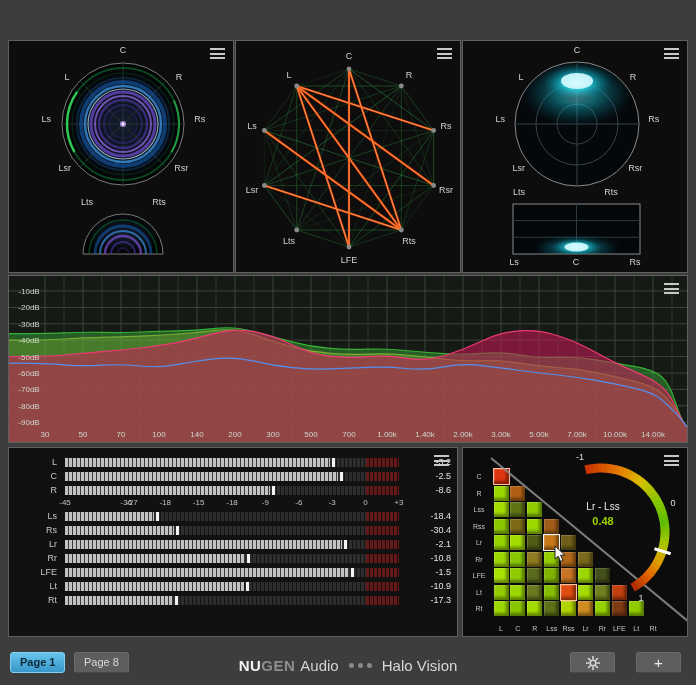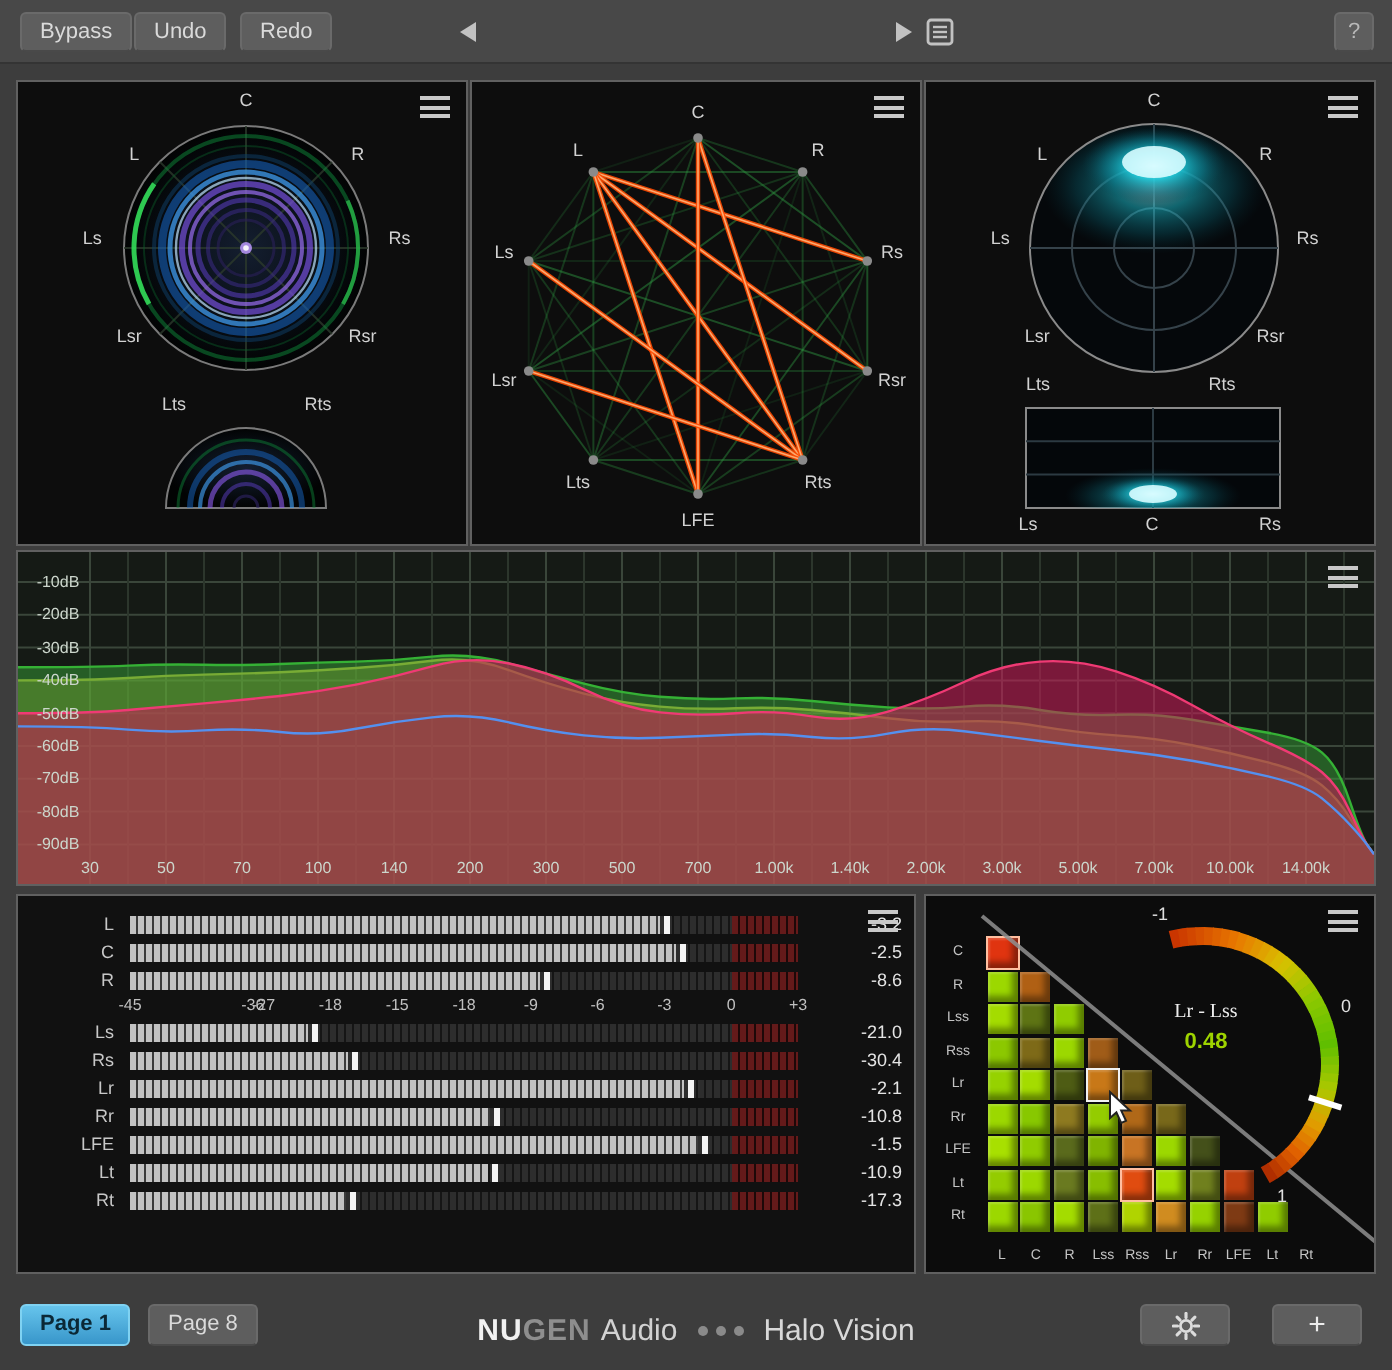--- a/index.html
+++ b/index.html
@@ -30,21 +30,21 @@
 .m-fill{position:absolute;left:0;top:0;height:100%;background:repeating-linear-gradient(90deg,#c2c2c2 0 3px,#3a3a3a 3px 4px);}
 .m-peak{position:absolute;top:0;width:3px;height:100%;background:#f4f4f4;}
 .m-val{position:absolute;right:6px;top:0;width:44px;text-align:right;font-size:9px;line-height:9px;color:#e4e4e4;}
 .m-scale{position:absolute;left:0;width:100%;height:9px;}
 .m-tick{position:absolute;transform:translateX(-50%);font-size:8px;color:#c0c0c0;}
 #matrix-body{position:absolute;inset:0;}
 .mx-cell{position:absolute;width:15px;height:15px;box-shadow:inset -3px -3px 3px rgba(0,0,0,0.4),inset 1px 1px 1px rgba(255,255,255,0.18);}
 .mx-cell.sel{outline:1.5px solid #f2f2f2;z-index:2;}
 .mx-cell.alert{outline:1.5px solid #ffbfa0;z-index:2;}
 #matrix-svg{position:absolute;left:0;top:0;pointer-events:none;z-index:3;}
-.mx-sel{position:absolute;transform:translate(-50%,-50%);font-size:10px;color:#ececec;z-index:4;white-space:nowrap;font-family:Liberation Serif, serif;}
+.mx-sel{position:absolute;transform:translate(-50%,-50%);font-size:10px;color:#ececec;z-index:4;white-space:nowrap;}
 .mx-val{position:absolute;transform:translate(-50%,-50%);font-size:11px;font-weight:bold;color:#9ed400;z-index:4;}
 .mx-g{position:absolute;transform:translate(-50%,-50%);font-size:9px;color:#e0e0e0;z-index:4;}
 #matrix-cursor{position:absolute;left:91px;top:97px;z-index:7;}
 .bottombar{position:absolute;left:0;top:645px;width:696px;height:40px;}
 .btn.page{top:7px;height:21px;}
 .btn.page.active{background:linear-gradient(#66c4ec,#3896ca);color:#0b2836;border-color:#7fd2f2;font-weight:bold;}
 .btn.tool{top:7px;width:45px;height:21px;padding:0;text-align:center;}
 .btn.tool.plus{font-size:15px;color:#ececec;line-height:18px;}
 .brand{position:absolute;inset:0;display:flex;align-items:center;justify-content:center;pointer-events:none;font-size:15px;text-align:center;}
 .b-nu{color:#f2f2f2;font-weight:bold;letter-spacing:.5px;}
@@ -53,38 +53,20 @@
 .dots{display:inline-flex;gap:4px;margin:0 10px;align-items:center;}
 .dots i{width:5px;height:5px;border-radius:50%;background:#8a8a8a;}
 .b-prod{color:#d8d8d8;}
 .gear-svg{display:block;margin:3px auto;}
 </style>
 </head>
 <body>
 
 <div class="app">
 
-  <header class="topbar">
-    <button class="btn" style="left:10px">Bypass</button>
-    <button class="btn" style="left:67px">Undo</button>
-    <button class="btn" style="left:120px">Redo</button>
-    <svg class="tp" style="left:228px" width="12" height="12">
-        <polygon points="10,1 10,11 2,6" fill="#c2c2c2"></polygon>
-      </svg>
-    <svg class="tp" style="left:446px" width="12" height="12">
-        <polygon points="2,1 2,11 10,6" fill="#c2c2c2"></polygon>
-      </svg>
-    <svg class="tp" style="left:463px;top:9px" width="14" height="14">
-      <rect x="1" y="1" width="12" height="12" rx="1.5" fill="none" stroke="#c2c2c2" stroke-width="1.4"></rect>
-      <line x1="3.5" y1="4.5" x2="10.5" y2="4.5" stroke="#c2c2c2" stroke-width="1.2"></line>
-      <line x1="3.5" y1="7" x2="10.5" y2="7" stroke="#c2c2c2" stroke-width="1.2"></line>
-      <line x1="3.5" y1="9.5" x2="10.5" y2="9.5" stroke="#c2c2c2" stroke-width="1.2"></line>
-    </svg>
-    <button class="btn help" style="left:667px">?</button>
-  </header>
 
   <div class="panel" id="panel-scope">
     <svg id="scope-svg" width="224" height="231">
       <defs>
         <radialGradient id="g-scope">
             <stop offset="0%" stop-color="#141e30"></stop>
             <stop offset="55%" stop-color="#0a1018"></stop>
             <stop offset="100%" stop-color="#020303"></stop>
           </radialGradient>
       </defs>
@@ -350,21 +332,21 @@
           </div>
           <span class="m-val">-8.6</span>
         </div>
         <div class="m-row" style="top: 64px;">
           <span class="m-label">Ls</span>
           <div class="m-bar">
             <div class="m-red"></div>
             <div class="m-fill" style="width: 26.7%;"></div>
             <div class="m-peak" style="left: calc(26.7% + 2px);"></div>
           </div>
-          <span class="m-val">-21.0</span>
+          <span class="m-val">-18.4</span>
         </div>
         <div class="m-row" style="top: 78px;">
           <span class="m-label">Rs</span>
           <div class="m-bar">
             <div class="m-red"></div>
             <div class="m-fill" style="width: 32.7%;"></div>
             <div class="m-peak" style="left: calc(32.7% + 2px);"></div>
           </div>
           <span class="m-val">-30.4</span>
         </div>

